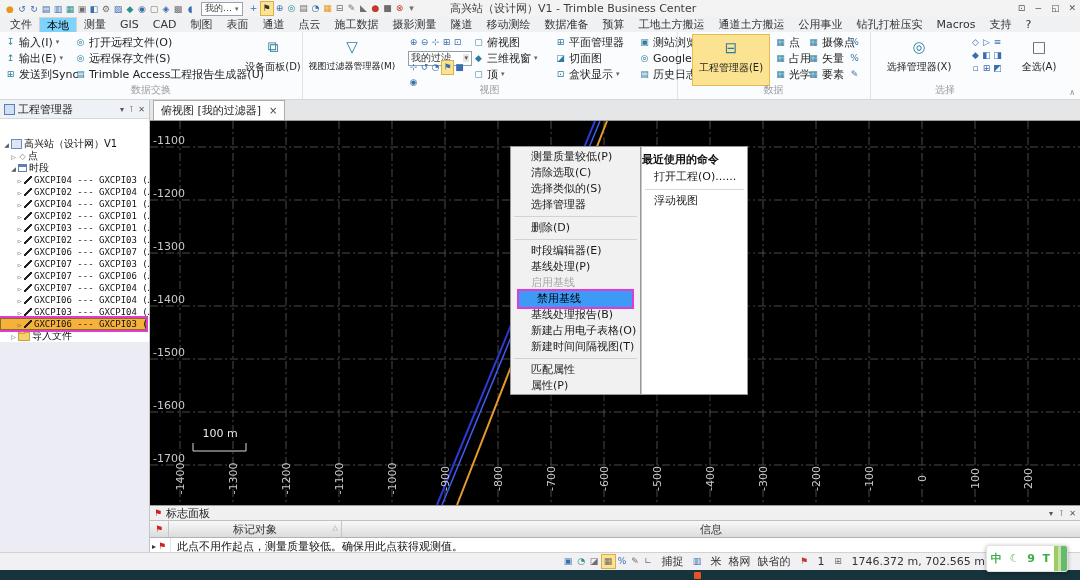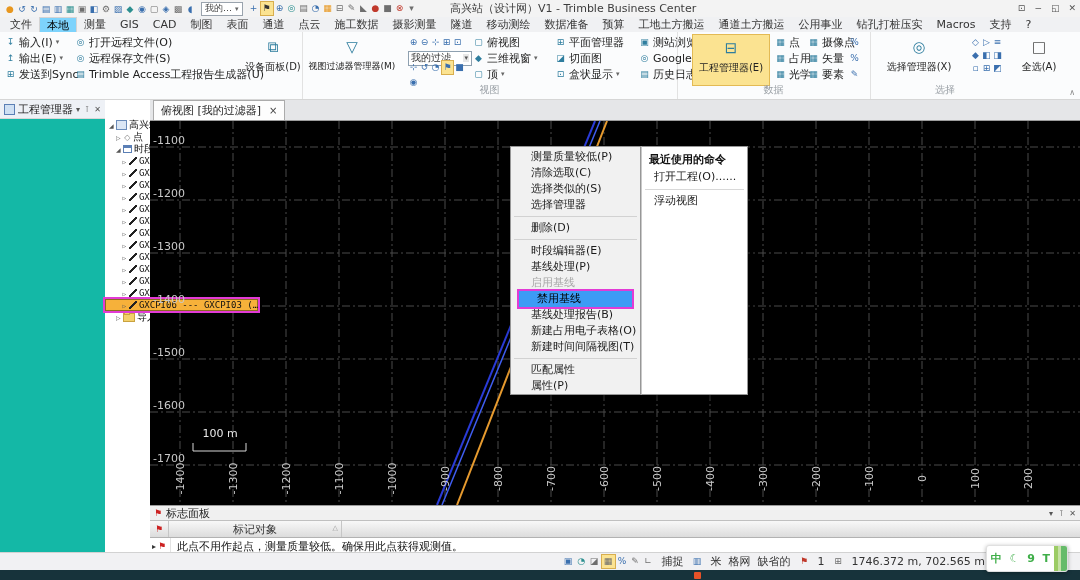--- a/index.html
+++ b/index.html
@@ -34,22 +34,22 @@
   .bigbtn{position:absolute;top:2px;display:flex;flex-direction:column;align-items:center;justify-content:flex-start;
           gap:2px;padding-top:2px;font-size:10px;text-align:center;color:#222;white-space:nowrap}
   .bicon{font-size:15px;line-height:22px;color:#2e7d9e}
   .bigbtn.hl{background:#fbe391;border:1px solid #e3ba54;height:52px;box-sizing:border-box}
   .mini{width:11px;height:13px;font-size:9px;line-height:13px;text-align:center;color:#3a6fae;display:inline-block}
   .filter-dd{width:58px;height:13px;background:#fff;border:1px solid #8ea0b0;display:flex;align-items:center;
              justify-content:space-between;padding:0 2px;font-size:10px;color:#333}
   .filter-dd .dd{font-size:7px;color:#555;background:#e7e7e7;padding:0 1px}
   .collapse{position:absolute;right:5px;bottom:2px;font-size:8px;color:#888}
   
-  .lpanel{left:0;top:100px;width:150px;bottom:28px;background:#14b8a6;border-right:1px solid #c4c4c4;
-          display:flex;box-sizing:border-box}
+  .lpanel{left:0;top:100px;width:150px;bottom:28px;background:#b91c1c;border-right:1px solid #c4c4c4;
+          display:flex;flex-direction:column;box-sizing:border-box}
   .lpanel-h{height:18px;background:#eef1f6;border-bottom:1px solid #d8d8d8;display:flex;align-items:center;
             gap:3px;padding:0 4px;font-size:11px;color:#222;flex:none}
   .ph-icon{width:9px;height:9px;background:#cfe0f3;border:1px solid #5b7fb5;flex:none}
   .ph-btns{margin-left:auto;display:flex;gap:5px;font-size:8px;color:#555}
   .tree{background:#fff;padding-top:19px;flex:none}
   .trow{display:flex;align-items:center;height:12px;white-space:nowrap;overflow:hidden;font-size:10px;color:#111}
   .trow .exp{width:9px;font-size:6px;color:#555;text-align:center;flex:none}
   .ind1{padding-left:2px}.ind2{padding-left:9px}.ind3{padding-left:15px}
   .bl-row{font-family:"DejaVu Sans Mono","Liberation Mono",monospace;font-size:9px}
   .bl-row.selected{background:#f6b13a;box-shadow:inset 0 0 0 1px #8a6d1f,0 0 0 2px #e23bd5;margin-right:3px;position:relative;z-index:2}
@@ -80,21 +80,21 @@
   
   .popup{left:510px;top:146px;width:238px;height:249px;display:flex;z-index:40;
          box-shadow:3px 4px 7px rgba(0,0,0,.5)}
   .cmenu{width:131px;background:#f1f1f1;border:1px solid #979797;padding:2px 0;box-sizing:border-box}
   .mi{height:16px;line-height:16px;padding-left:20px;font-size:11px;color:#1a1a1a;white-space:nowrap}
   .mi.disabled{color:#a8a8a8}
   .mi.highlight{background:#3d9bf5;color:#000;box-shadow:0 0 0 2px #e23bd5;margin:0 8px;padding-left:18px;position:relative;z-index:2}
   .mi.sep{height:7px;padding:0;position:relative}
   .mi.sep::after{content:"";position:absolute;left:3px;right:3px;top:3px;border-top:1px solid #d2d2d2}
   .recent{flex:1;background:#fff;border:1px solid #979797;border-left:1px solid #c9c9c9;padding:3px 0;box-sizing:border-box}
-  .recent-h{font-weight:bold;font-size:11px;color:#111;padding:2px 7px;white-space:nowrap}
+  .recent-h{font-weight:bold;font-size:11px;color:#111;padding:2px 0;white-space:nowrap}
   .ri{height:16px;line-height:16px;padding-left:12px;font-size:11px;color:#1a1a1a;white-space:nowrap}
   .ri.sep{height:8px;padding:0;position:relative}
   .ri.sep::after{content:"";position:absolute;left:3px;right:3px;top:4px;border-top:1px solid #d8d8d8}
   
   .flags{left:150px;top:505px;right:0;height:47px;background:#f0f0f0;border-top:1px solid #9c9c9c;
          display:flex;flex-direction:column;box-sizing:border-box}
   .flags-h{height:14px;display:flex;align-items:center;gap:4px;padding:0 4px;font-size:11px;color:#222;flex:none}
   .flag-red{color:#c22;font-size:9px}
   .fh-btns{margin-left:auto;display:flex;gap:6px;font-size:8px;color:#555}
   .fhead{height:16px;display:flex;background:linear-gradient(#f8f8f8,#dcdcdc);border-top:1px solid #c0c0c0;
@@ -202,20 +202,21 @@
         </span>
         <span class="sitem">
           <span class="sicon">▤</span>
           <span>Trimble Access工程报告生成器(U)</span>
         </span>
       </div>
     <div class="bigbtn" style="left:246px;width:54px">
       <span class="bicon">⧉</span>
       <span>设备面板(D)</span>
     </div>
+    <div class="glabel">数据交换</div>
   </div>
 
   <div class="rgroup" style="left:302px;width:375px">
     <div class="bigbtn" style="left:4px;width:92px;font-size:9px">
       <span class="bicon">▽</span>
       <span>视图过滤器管理器(M)</span>
     </div>
     <div style="position:absolute;left:106px;top:2px;display:flex;flex-direction:column">
       <div style="display:flex;height:16px;align-items:center">
         <span style="width:64px"><span class="mini">⊕</span><span class="mini">⊖</span><span class="mini">⊹</span><span class="mini">⊞</span><span class="mini">⊡</span></span>
@@ -613,20 +614,23 @@
       </span>
   </div>
   <div class="fhead">
     <div class="fc1">
         <span class="flag-red">⚑</span>
       </div>
     <div class="fc2">
       <span>标记对象</span>
       <span class="sortmark">△</span>
     </div>
+    <div class="fc3">
+        <span>信息</span>
+      </div>
   </div>
   <div class="frow">
     <div class="fc1">
       <span class="rowmark">▸</span>
       <span class="flag-red">⚑</span>
     </div>
     <div class="fc3">此点不用作起点，测量质量较低。确保用此点获得观测值。</div>
   </div>
 </div>
 

